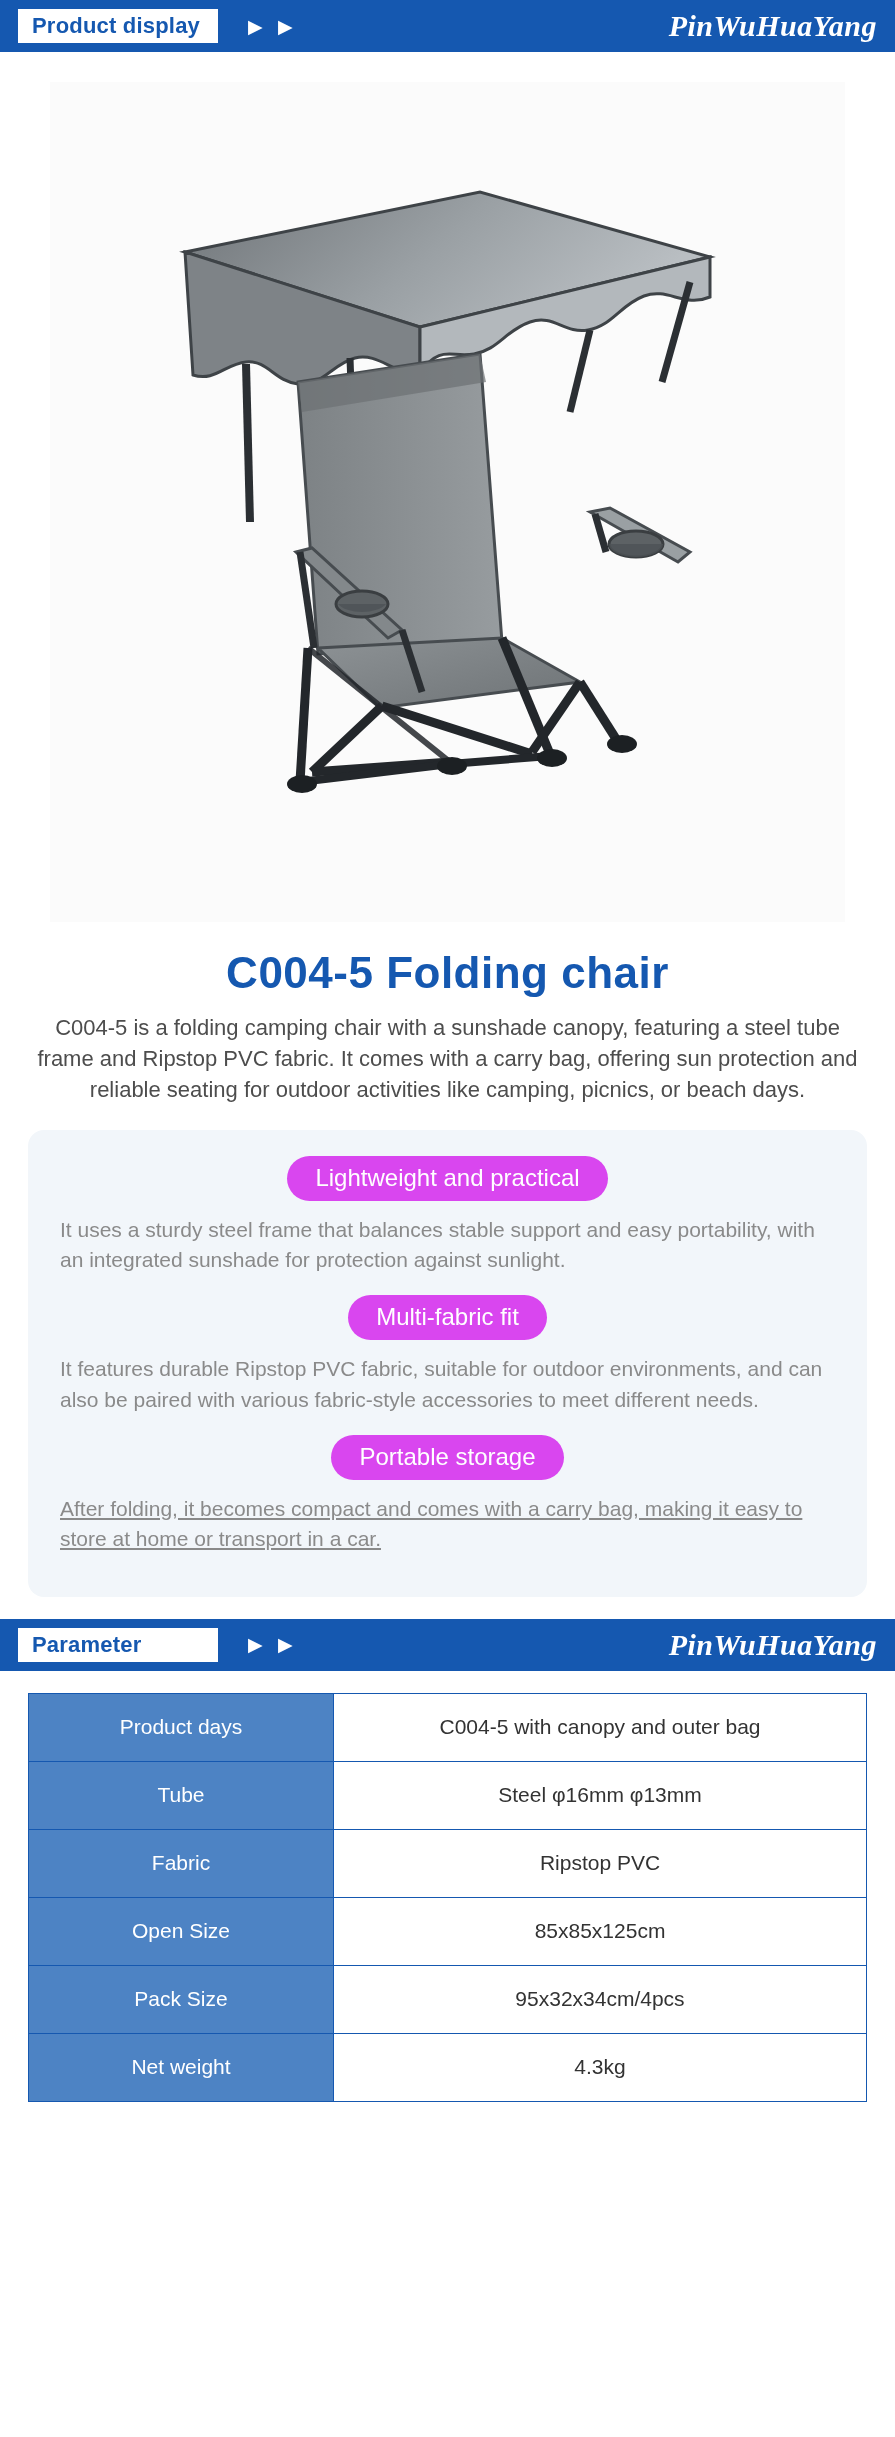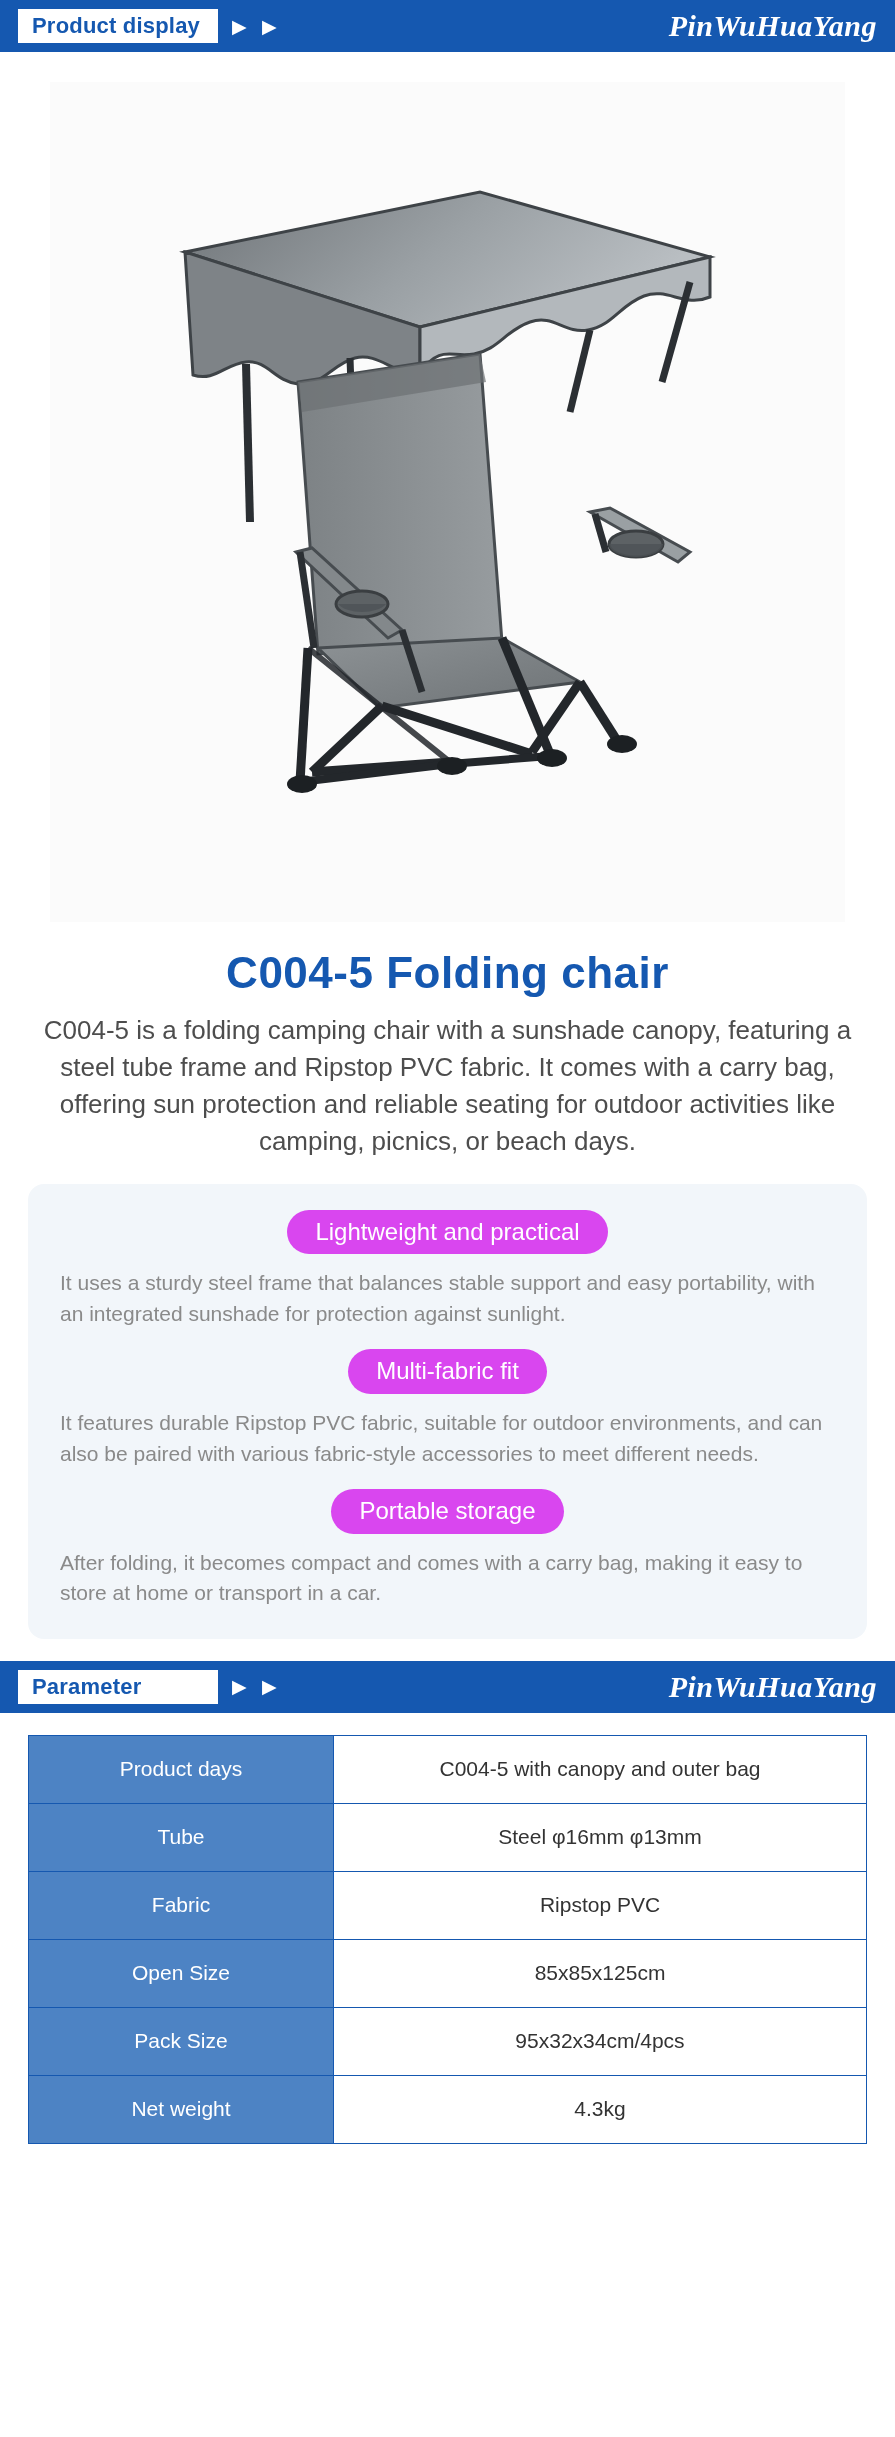--- a/index.html
+++ b/index.html
@@ -25,21 +25,21 @@
     height: 52px;
     display: flex;
     align-items: center;
     padding: 0 18px;
     box-sizing: border-box;
     justify-content: space-between;
   }
   .section-bar-left {
     display: flex;
     align-items: center;
-    gap: 14px;
+    gap: 30px;
   }
   .section-title-box {
     background: #ffffff;
     color: #1558b0;
     font-size: 22px;
     font-weight: bold;
     padding: 5px 14px;
     min-width: 200px;
     box-sizing: border-box;
     line-height: 1.1;
@@ -84,21 +84,21 @@
     text-align: center;
     color: #1558b0;
     font-size: 44px;
     font-weight: bold;
     margin: 26px 0 14px 0;
     letter-spacing: 0.5px;
   }
   .product-desc {
     text-align: center;
     color: #4d4d4d;
-    font-size: 26px;
+    font-size: 22px;
     line-height: 1.42;
     padding: 0 36px;
     margin: 0 0 24px 0;
   }
 
   
   .features {
     background: #f2f6fa;
     border-radius: 16px;
     margin: 0 28px;
@@ -118,21 +118,21 @@
     line-height: 1.2;
     white-space: nowrap;
   }
   .feature-text {
     text-align: left;
     color: #8a8a8a;
     font-size: 21px;
     line-height: 1.45;
     margin: 14px 10px 20px 10px;
   }
-  .feature-text.last { margin-bottom: 0; }
+  .feature-text.last { margin-bottom: 12px; text-decoration: underline; }
 
   
   .param-wrap {
     padding: 0 28px;
     box-sizing: border-box;
     margin-top: 22px;
   }
   table.params {
     width: 100%;
     border-collapse: collapse;

